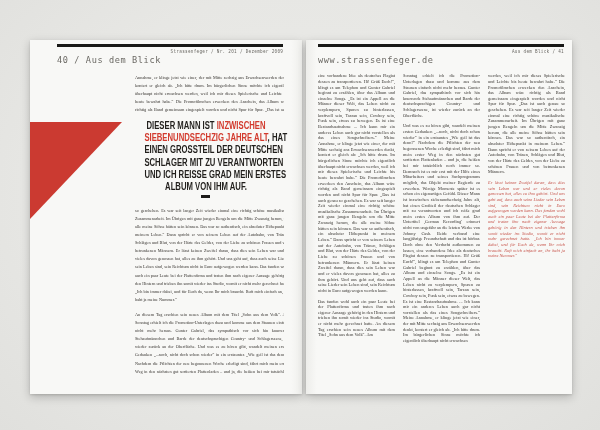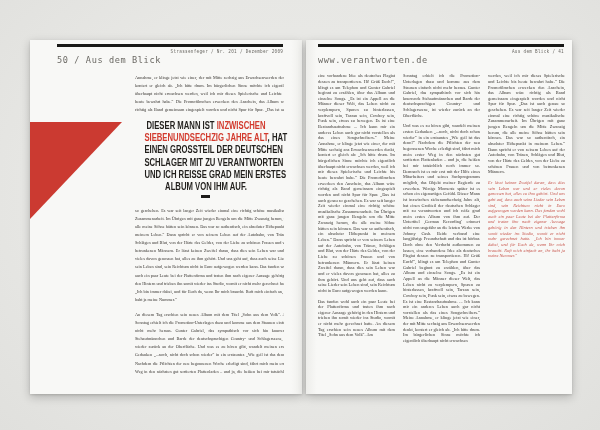--- a/index.html
+++ b/index.html
@@ -61,21 +61,21 @@
     position:absolute;left:171px;top:155px;width:9px;height:2.6px;background:#1c1a18;
   }
 </style>
 </head>
 <body>
 
 <div class="page page-left">
   <div class="rule rule-l"></div>
 
   <div class="folio" style="left:27px;top:9px;width:110px;">
-    <span class="folio-in folio-left-in">50 / Aus dem Blick</span>
+    <span class="folio-in folio-left-in">40 / Aus dem Blick</span>
   </div>
   <div class="folio folio-right" style="left:143px;top:9px;width:110px;">
     <span class="folio-in">Strassenfeger / Nr. 201 / Dezember 2009</span>
   </div>
 
   <div class="micro" style="left:105px;top:33px;width:149px;height:43px;">
     <div class="micro-in serifcol-in">Annahme, er klinge jetzt wie einer, der mit Mitte sechzig ans Erwachsenwerden denkt, kontert er gleich ab. „Ich bitte drum. Im bürgerlichen Sinne möchte ich eigentlich überhaupt nicht erwachsen werden, weil ich mir dieses Spielerische und Leichte bis heute bewahrt habe.“ Die Promofilmchen erwecken den Anschein, das Album wäre richtig als Band gemeinsam eingespielt worden und nicht Spur für Spur. „Das ist auch genau</div>
   </div>
 
   <div class="triangle"></div>
@@ -96,21 +96,21 @@
       <p>so geschehen. Es war seit langer Zeit wieder einmal eine richtig schöne musikalische Zusammenarbeit. Im Übrigen mit ganz jungen Bengeln um die Mitte Zwanzig herum, die alle meine Söhne hätten sein können. Das war so authentisch, ein absoluter Höhepunkt in meinem Leben.“ Dann spricht er von seinem Leben auf der Autobahn, von Tränen, Schlägen und Blut, von der Härte des Geldes, von der Liebe zu schönen Frauen und von betrunkenen Männern. Er lässt keinen Zweifel daran, dass dies sein Leben war und er vieles davon genossen hat, alles zu ihm gehört. Und uns geht auf, dass auch seine Lieder sein Leben sind, sein Reichtum nicht in Euro aufgewogen werden kann. Das fanden wohl auch ein paar Leute bei der Plattenfirma und traten ihm nach eigener Aussage gehörig in den Hintern und trieben ihn somit wieder ins Studio, womit er nicht mehr gerechnet hatte. „Ich bin immer dabei, und für Euch da, wenn Ihr mich braucht. Ruft mich einfach an, ihr habt ja meine Nummer.“</p>
       <p>An diesem Tag erschien sein neues Album mit dem Titel „Sohn aus dem Volk“. Am Sonntag erhielt ich die Promotion-Unterlagen dazu und komme aus dem Staunen einfach nicht mehr heraus. Gunter Gabriel, das sympathisch vor sich hin knurrende Stehaufmännchen und Barde der deutschsprachigen Country- und Schlagerszene, ist wieder zurück an der Oberfläche. Und was es zu hören gibt, wandelt meinen ersten Gedanken „...noch, nicht doch schon wieder“ in ein erstauntes „Wie geil ist das denn?“ Nachdem die Pflichten der neu begonnenen Woche erledigt sind, fährt mich mein erster Weg in den nächsten gut sortierten Plattenladen – und ja, die heißen bei mir tatsächlich noch immer so. Demnach ist es mir erst mit der Hilfe eines Mitarbeiters und seines Suchprogramms möglich, das Objekt meiner Begierde zu erwerben. Wenige Momente später ist es schon ein eigenartiges Gefühl. Dieser Mann ist inzwischen siebenundsechzig Jahre alt, hat einen Großteil der deutschen Schlager mit zu verantworten und ich reiße grad mein erstes Album von ihm auf. Der Untertitel ‚German Recording‘ erinnert nicht von ungefähr an die letzten Werke von Johnny Cash. Beide verband eine langjährige Freundschaft und das ist hörbar. Doch ohne den Verdacht aufkommen zu lassen,</p>
     </div>
   </div>
 </div>
 
 <div class="page page-right">
   <div class="rule rule-r"></div>
 
   <div class="folio" style="left:12px;top:9px;width:110px;">
-    <span class="folio-in folio-left-in">www.verantworten.de</span>
+    <span class="folio-in folio-left-in">www.strassenfeger.de</span>
   </div>
   <div class="folio folio-right" style="left:178px;top:9px;width:80px;">
     <span class="folio-in">Aus dem Blick / 41</span>
   </div>
 
   <div class="micro" style="left:12px;top:33px;width:78px;height:320px;">
     <div class="micro-in narrowcol-in">
       <p>eine vorhandene Idee als deutsches Plagiat dessen zu transportieren. Hi! Grüß Euch!“, klingt es am Telephon und Gunter Gabriel beginnt zu erzählen, über das Album und einzelne Songs. „Es ist ein Appell an die Männer dieser Welt, das Leben nicht zu verplempern, Spuren zu hinterlassen, kraftvoll sein, Tarzan sein, Cowboy sein, Punk sein, etwas zu bewegen. Es ist eine Bestandsaufnahme ... Ich kann mir ein anderes Leben auch gar nicht vorstellen als das eines Songschreibers.“ Meine Annahme, er klinge jetzt wie einer, der mit Mitte sechzig ans Erwachsenwerden denkt, kontert er gleich ab: „Ich bitte drum. Im bürgerlichen Sinne möchte ich eigentlich überhaupt nicht erwachsen werden, weil ich mir dieses Spielerische und Leichte bis heute bewahrt habe.“ Die Promofilmchen erwecken den Anschein, das Album wäre richtig als Band gemeinsam eingespielt worden und nicht Spur für Spur. „Das ist auch genau so geschehen. Es war seit langer Zeit wieder einmal eine richtig schöne musikalische Zusammenarbeit. Im Übrigen mit ganz jungen Bengeln um die Mitte Zwanzig herum, die alle meine Söhne hätten sein können. Das war so authentisch, ein absoluter Höhepunkt in meinem Leben.“ Dann spricht er von seinem Leben auf der Autobahn, von Tränen, Schlägen und Blut, von der Härte des Geldes, von der Liebe zu schönen Frauen und von betrunkenen Männern. Er lässt keinen Zweifel daran, dass dies sein Leben war und er vieles davon genossen hat, alles zu ihm gehört. Und uns geht auf, dass auch seine Lieder sein Leben sind, sein Reichtum nicht in Euro aufgewogen werden kann.</p>
       <p>Das fanden wohl auch ein paar Leute bei der Plattenfirma und traten ihm nach eigener Aussage gehörig in den Hintern und trieben ihn somit wieder ins Studio, womit er nicht mehr gerechnet hatte. An diesem Tag erschien sein neues Album mit dem Titel „Sohn aus dem Volk“. Am</p>
     </div>

